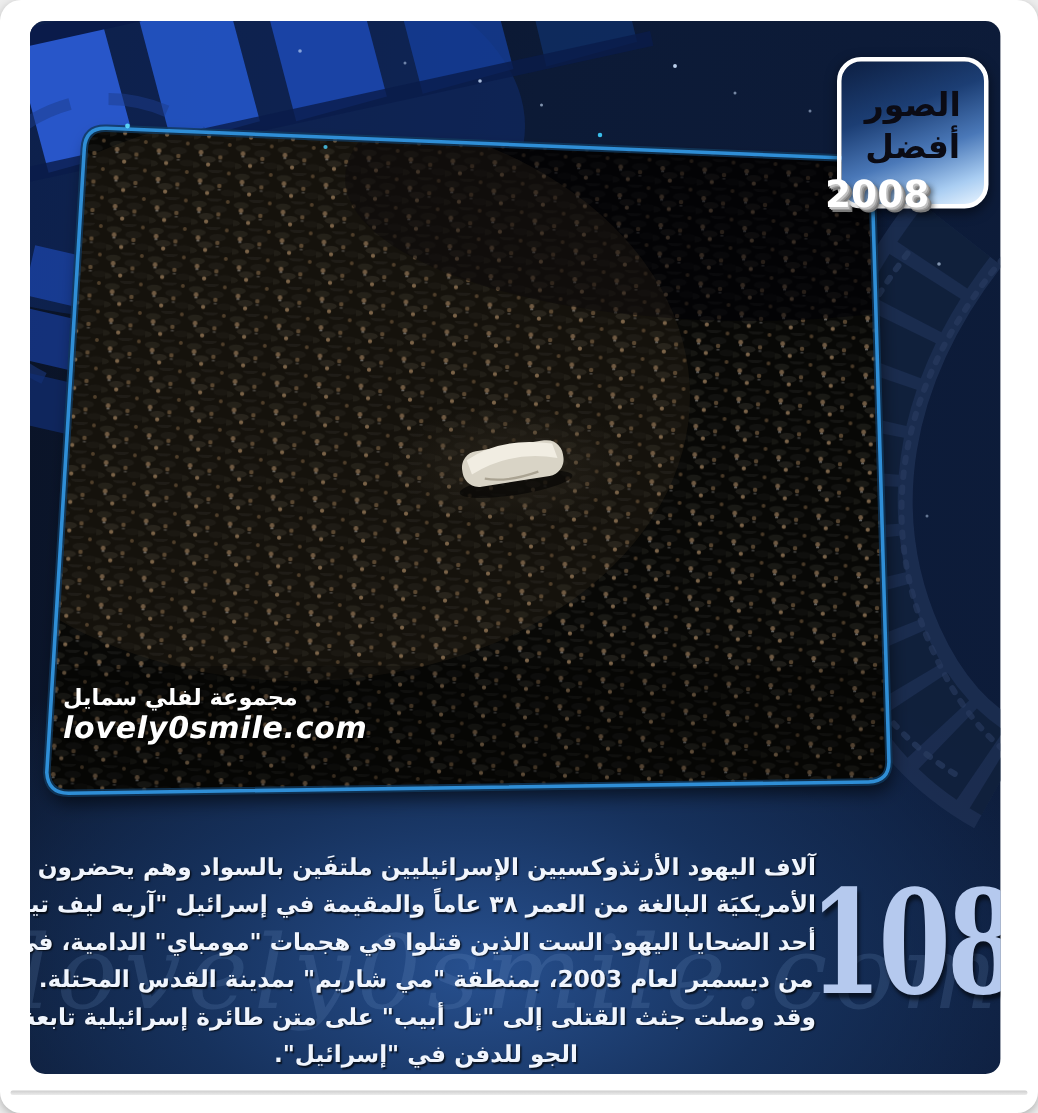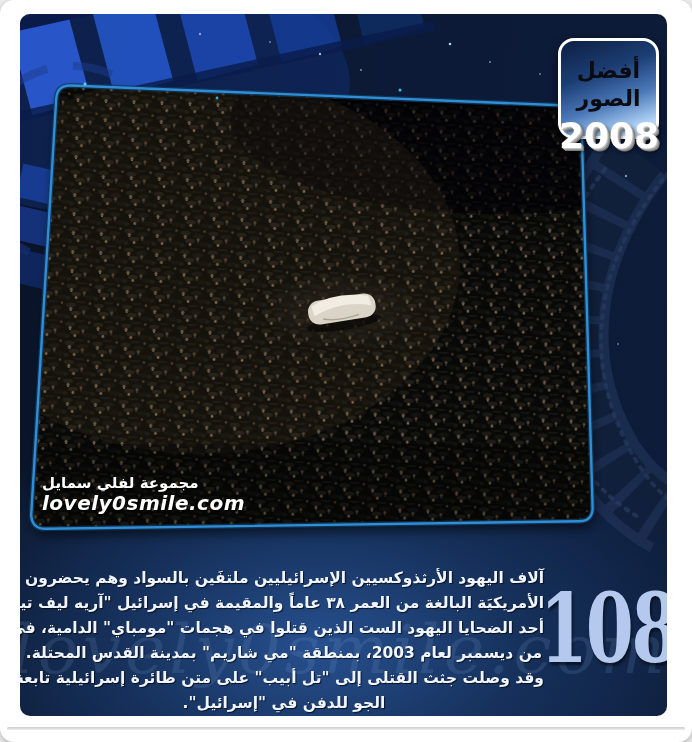--- a/index.html
+++ b/index.html
@@ -11,32 +11,32 @@
         background:
           radial-gradient(420px 250px at 46% 90%, #27508f 0%, #16315c 48%, rgba(12,22,44,0) 100%),
           linear-gradient(100deg,#0a1326 0%,#0c1a36 45%,#0d1c3a 100%);
         background-color:#0a1529;}
   .deco,.photo-svg{position:absolute;left:0;top:0;}
   .deco{z-index:1;}
   .ghost{position:absolute;left:-8px;top:596px;z-index:2;white-space:nowrap;
         font-family:"DejaVu Serif",serif;font-style:italic;font-size:68px;letter-spacing:4px;
         color:rgba(130,168,220,0.16);}
   .photo-svg{z-index:3;}
-  .photo-wm{position:absolute;left:22px;top:461px;z-index:4;color:#ffffff;line-height:1.15;
+  .photo-wm{position:absolute;left:22px;top:443px;z-index:4;color:#ffffff;line-height:1.15;
         text-shadow:1px 2px 2px rgba(0,0,0,.85);}
   .photo-wm .ar{font-size:15px;font-weight:bold;}
   .photo-wm .en{font-size:20px;font-weight:bold;font-style:italic;letter-spacing:.5px;}
   .badge{position:absolute;left:538px;top:24px;width:101px;height:101px;z-index:5;
         border:3px solid #ffffff;border-radius:16px;box-sizing:border-box;
         background:linear-gradient(160deg,#0d1f42 0%,#1c3e74 35%,#4a78b8 62%,#a9cdf2 85%,#e8f4ff 100%);
         box-shadow:0 3px 8px rgba(0,0,0,.5);
         text-align:center;padding-top:16px;}
   .badge .bline{font-size:22px;line-height:28px;font-weight:bold;color:#0b0b14;}
-  .badge-year{position:absolute;left:530px;top:101px;width:118px;z-index:6;text-align:center;
-        font-size:36px;font-weight:bold;color:#ffffff;letter-spacing:0px;
+  .badge-year{position:absolute;left:530px;top:101px;width:118px;z-index:6;
+        font-size:25px;font-weight:bold;color:#ffffff;letter-spacing:0px;
         text-shadow:1px 1px 0 #c2c2c2,2px 2px 0 #9a9a9a,3px 3px 0 #7a7a7a,4px 4px 4px rgba(0,0,0,.6);}
   .page-number{position:absolute;left:498px;top:565px;width:155px;z-index:3;text-align:center;
         font-family:"DejaVu Serif",serif;font-size:96px;line-height:100px;font-weight:bold;
         color:#b5c9ee;transform:scaleX(.72);transform-origin:50% 50%;letter-spacing:-3px;
         text-shadow:2px 3px 3px rgba(0,0,0,.55);}
   .caption{position:absolute;left:4px;top:552px;width:520px;z-index:4;direction:rtl;text-align:center;
         color:#f0f5fd;font-size:15.5px;font-weight:bold;line-height:25px;
         text-shadow:1px 1px 1px rgba(0,0,0,.7);}
   .caption .cl{white-space:nowrap;}
 </style>
@@ -153,22 +153,22 @@
       <circle cx="65" cy="70" r="1.6" fill="#5fe0ff" opacity="0.9"></circle>
       <circle cx="197" cy="84" r="1.4" fill="#4fd4ff" opacity="0.8"></circle>
     </svg>
 
     <div class="photo-wm">
       <div class="ar">مجموعة لفلي سمايل</div>
       <div class="en">lovely0smile.com</div>
     </div>
 
     <div class="badge">
+      <div class="bline">الصور</div>
       <div class="bline">أفضل</div>
-      <div class="bline">الصور</div>
     </div>
     <div class="badge-year">2008</div>
 
     <div class="page-number">108</div>
 
     <div class="caption">
       <div class="cl">آلاف اليهود الأرثذوكسيين الإسرائيليين ملتفَين بالسواد وهم يحضرون جنازة</div>
       <div class="cl">الأمريكيَة البالغة من العمر ٣٨ عاماً والمقيمة في إسرائيل "آريه ليف تيتلباوم"،</div>
       <div class="cl">أحد الضحايا اليهود الست الذين قتلوا في هجمات "مومباي" الدامية، في الثاني</div>
       <div class="cl">من ديسمبر لعام 2003، بمنطقة "مي شاريم" بمدينة القدس المحتلة.</div>

